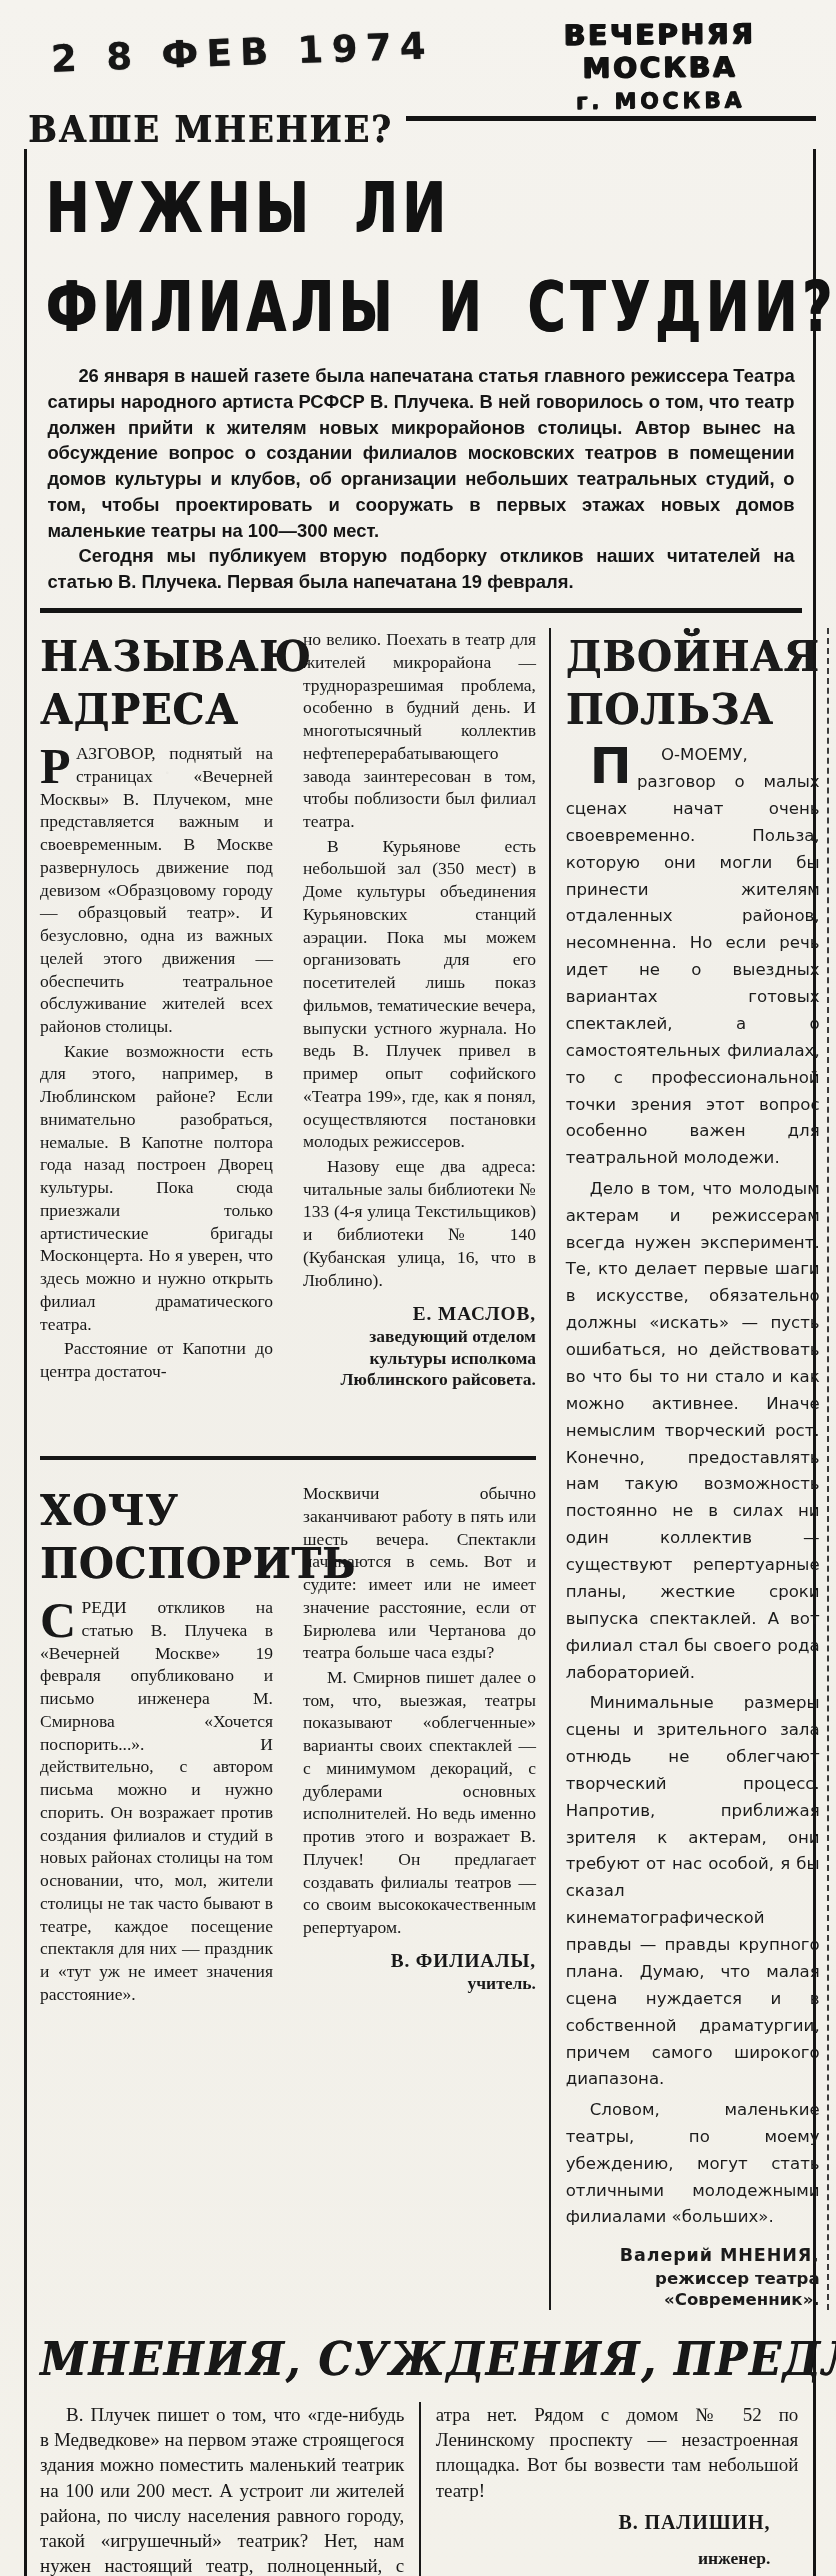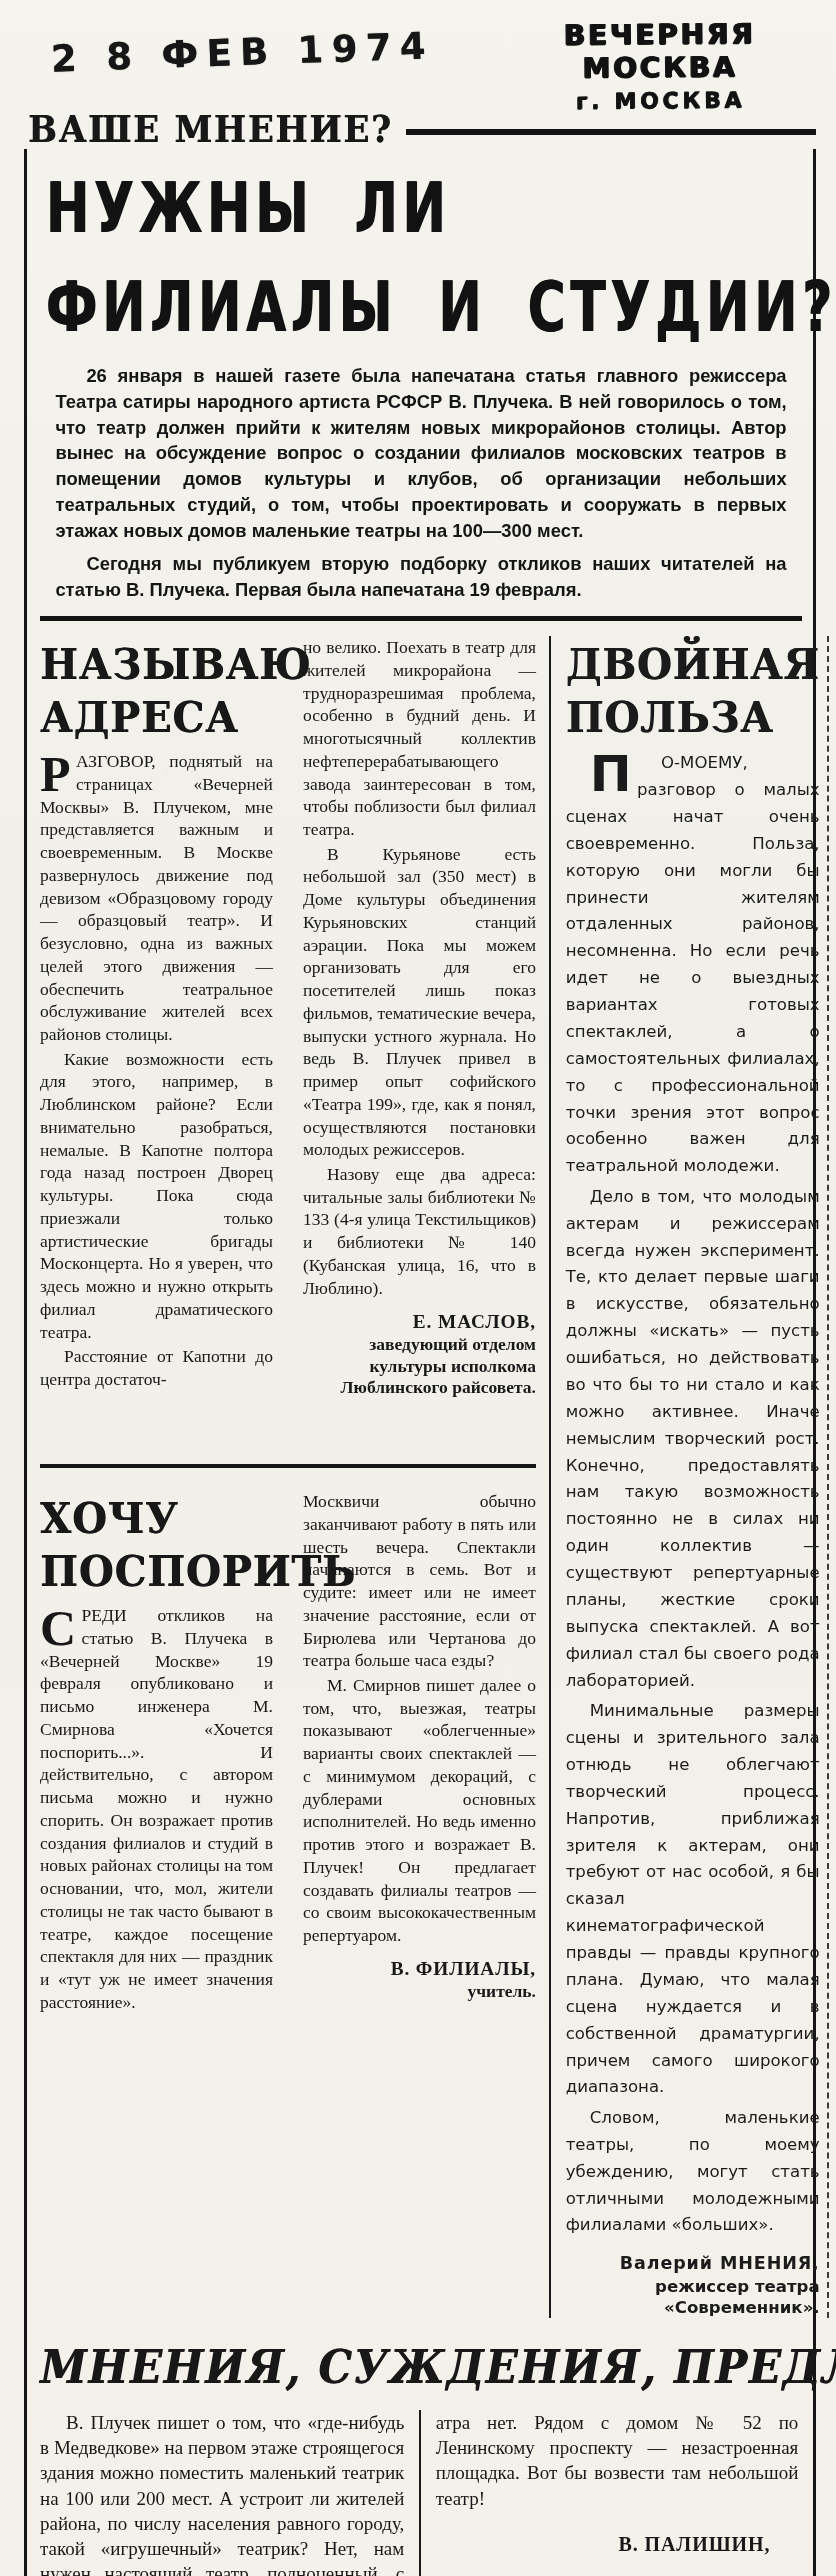--- a/index.html
+++ b/index.html
@@ -20,21 +20,21 @@
     letter-spacing:8.3px;transform:rotate(-2deg);margin-top:13px;white-space:nowrap;
     color:#161616;text-shadow:0 0 0.9px #333;
   }
   .stamp-paper{
     margin-left:87px;text-align:center;transform:rotate(-0.5deg);
     font-family:"DejaVu Sans", sans-serif;font-weight:bold;color:#121212;
   }
   .stamp-paper .nm{font-size:28px;letter-spacing:2.8px;text-shadow:0.9px 0 #111,-0.9px 0 #222,0 0.9px #111;}
   .stamp-paper .ct{font-size:22px;letter-spacing:3.7px;margin-top:3.7px;text-shadow:0.9px 0 #222,0 0.9px #111;}
   
-  .rubric-row{display:flex;align-items:center;margin:5.5px 20px 0 28px;}
+  .rubric-row{display:flex;margin:5.5px 20px 0 28px;}
   .rubric{
     font-family:"DejaVu Serif", serif;font-weight:bold;font-size:34px;
     letter-spacing:1.8px;transform:scaleY(1.08);white-space:nowrap;
     text-shadow:0.6px 0 #111;
   }
   .rubric-rule{flex:1;height:5.5px;background:#141414;margin-left:13px;margin-top:7.4px;}
   
   .article-box{
     margin:0 20px 0 24px;border-left:3.7px solid #151515;border-right:3.7px solid #151515;
     border-bottom:4.6px solid #151515;padding:5.5px 11px 16.6px 13px;box-sizing:border-box;
@@ -42,21 +42,21 @@
   .headline{margin:13px 0 24px 5.5px;}
   .headline .hl{
     display:block;font-family:"DejaVu Sans", sans-serif;font-weight:bold;
     font-size:52px;letter-spacing:4.6px;word-spacing:18.4px;
     transform:scaleY(1.35);transform-origin:left top;white-space:nowrap;
     text-shadow:0.9px 0 #111;color:#121212;
   }
   .headline .hl + .hl{margin-top:39px;}
   .intro{font-family:"Liberation Sans", sans-serif;font-weight:bold;font-size:18.4px;
     line-height:1.4;text-align:justify;margin:37px 7.4px 13px 7.4px;color:#151515;}
-  .intro p{margin:8px;text-indent:31px;}
+  .intro p{margin:0;text-indent:31px;}
   .thick-rule{height:5.5px;background:#141414;margin:13px 0 0 0;}
   
   .main-row{display:flex;margin-top:14.7px;}
   .left-pane{width:511px;border-right:2.8px solid #1a1a1a;padding-right:13px;box-sizing:border-box;}
   .right-pane{flex:1;padding-left:14.7px;padding-right:7.4px;border-right:2.8px dashed #3a3a3a;}
   .sec{display:flex;gap:30px;}
   .sec .col{flex:1;min-width:0;}
   .art-title{
     font-family:"DejaVu Serif", serif;font-weight:bold;font-size:40px;
     letter-spacing:0.9px;line-height:1.22;transform:scaleY(1.08);transform-origin:left top;
@@ -83,21 +83,21 @@
     font-family:"DejaVu Serif", serif;font-style:italic;font-weight:bold;
     font-size:42px;letter-spacing:1.8px;text-align:center;margin:24px 0 18.4px 0;
     transform:scaleY(1.12);white-space:nowrap;text-shadow:0.7px 0 #111;
   }
   .bottom-row{display:flex;margin-top:5.5px;}
   .bcol{box-sizing:border-box;font-size:19px;line-height:1.33;text-align:justify;}
   .bcol p{margin:0 0 1.8px 0;text-indent:26px;}
   .bcol p.nofirst{text-indent:0;}
   .bcol-left{width:50%;border-right:2.8px solid #1a1a1a;padding-right:14.7px;}
   .bcol-right{width:50%;padding-left:14.7px;padding-right:3.7px;}
-  .bcol .signature{font-size:20px;margin:20px 28px 13px 0;}
+  .bcol .signature{font-size:20px;margin:6px 28px 13px 0;}
   .bcol .signature-role{font-size:17.5px;margin-right:28px;}
 </style>
 </head>
 <body>
 
 <div class="page">
 
   <div class="masthead">
     <div class="stamp-date">2 8 ФЕВ 1974</div>
     <div class="stamp-paper">

